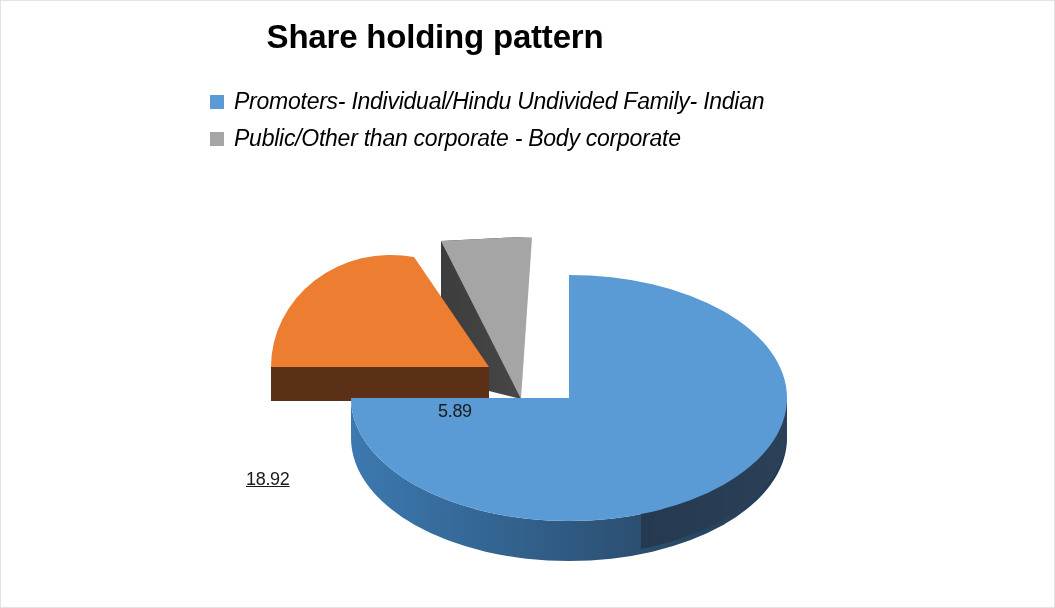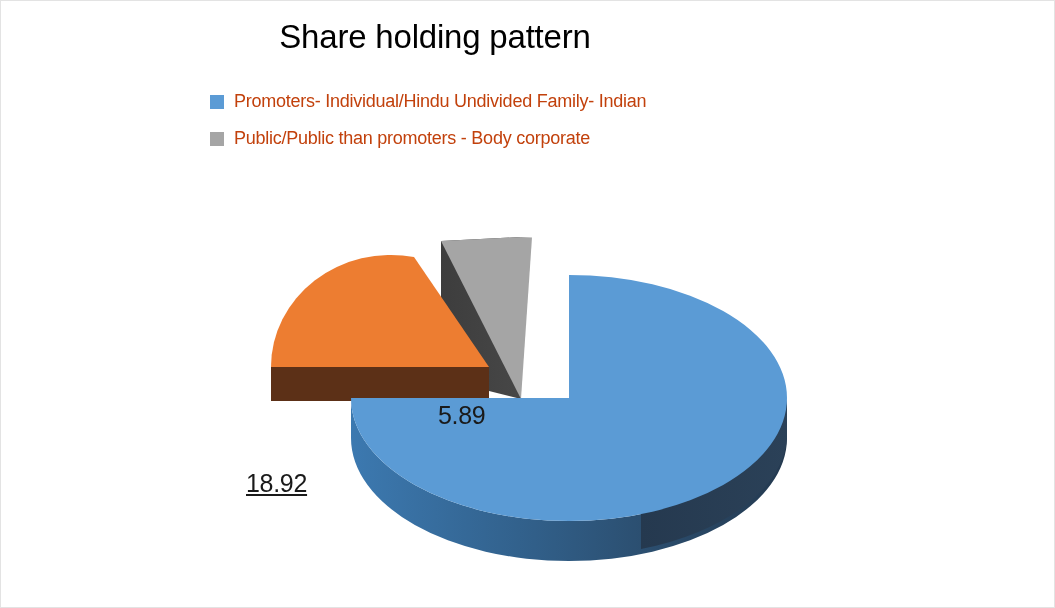--- a/index.html
+++ b/index.html
@@ -20,21 +20,21 @@
     border: 1px solid #e3e3e3;
     overflow: hidden;
   }
   .chart-title {
     position: absolute;
     left: 0;
     top: 17px;
     width: 868px;
     text-align: center;
     font-size: 33px;
-    font-weight: normal;
+    font-weight: bold;
     color: #000000;
     letter-spacing: -0.2px;
     font-family: "Liberation Sans", sans-serif;
   }
   .legend {
     position: absolute;
     left: 209px;
     top: 82px;
     width: 780px;
   }
@@ -43,36 +43,37 @@
     align-items: center;
     height: 37px;
   }
   .legend-swatch {
     width: 14px;
     height: 14px;
     flex: 0 0 14px;
     margin-right: 10px;
   }
   .legend-label {
-    font-size: 18px;
-    color: #c2410c;
+    font-size: 23px;
+    color: #000000;
     white-space: nowrap;
     font-family: "Liberation Sans", sans-serif;
     letter-spacing: -0.25px;
+    font-style: italic;
   }
   .plot {
     position: absolute;
     left: 0;
     top: 190px;
     width: 1055px;
     height: 400px;
   }
   .data-label {
     position: absolute;
-    font-size: 25px;
+    font-size: 18px;
     color: #1a1a1a;
     font-family: "Liberation Sans", sans-serif;
     white-space: nowrap;
     letter-spacing: -0.3px;
   }
   #label-1 { left: 245px; top: 278px; text-decoration: underline; }
   #label-2 { left: 437px; top: 210px; }
 </style>
 </head>
 <body>
@@ -81,21 +82,21 @@
 
   <div class="chart-title">Share holding pattern</div>
 
   <div class="legend">
     <div class="legend-item">
       <span class="legend-swatch" style="background:#5B9BD5"></span>
       <span class="legend-label">Promoters- Individual/Hindu Undivided Family- Indian</span>
     </div>
     <div class="legend-item">
       <span class="legend-swatch" style="background:#A5A5A5"></span>
-      <span class="legend-label">Public/Public than promoters - Body corporate</span>
+      <span class="legend-label">Public/Other than corporate - Body corporate</span>
     </div>
   </div>
 
   <div class="plot">
 
     <svg width="1055" height="400" viewBox="0 0 1055 400">
       <defs>
         <linearGradient id="blueWall" x1="0" y1="0" x2="1" y2="0">
           <stop offset="0%" stop-color="#3C79B0"></stop>
           <stop offset="42%" stop-color="#315F89"></stop>

